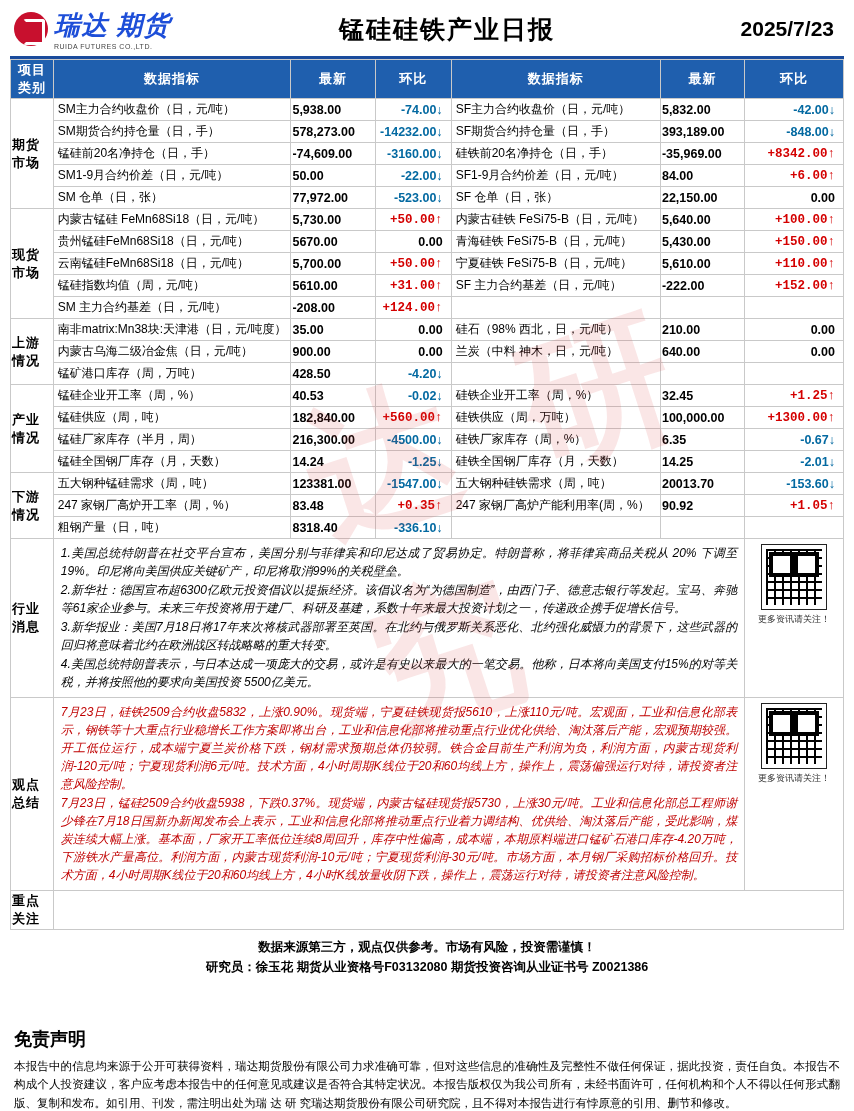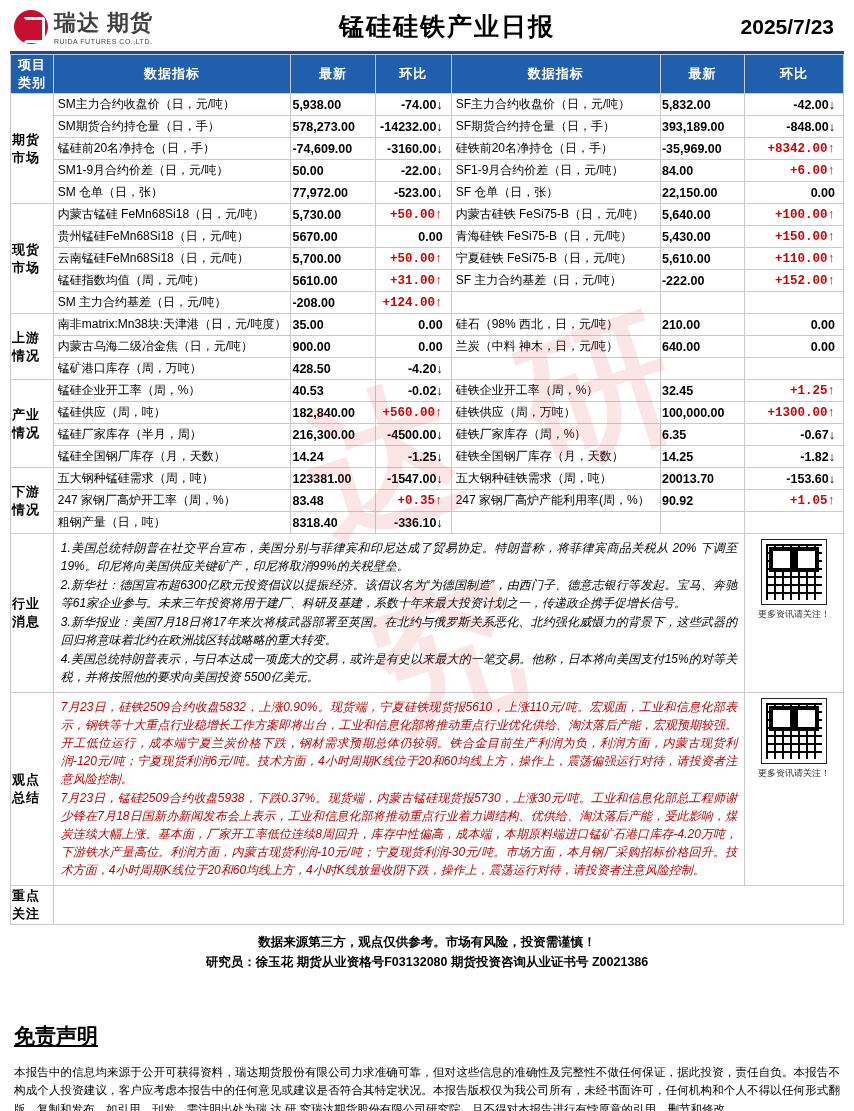--- a/index.html
+++ b/index.html
@@ -23,21 +23,21 @@
   .logo-mark {
     width: 34px; height: 34px; border-radius: 50%;
     background: #c8102e; position: relative; margin-right: 6px;
     flex: 0 0 auto;
   }
   .logo-mark:after {
     content: ""; position: absolute; left: 9px; top: 7px;
     width: 16px; height: 20px; border: 3px solid #fff; border-radius: 3px;
     border-left-color: transparent;
   }
-  .logo-text-cn { font-size: 22px; font-weight: bold; letter-spacing: 1px; color: #404040; }
+  .logo-text-cn { font-size: 26px; font-weight: bold; letter-spacing: 1px; color: #1d4ed8; font-style: italic; }
   .logo-text-en { font-size: 7px; color: #444; letter-spacing: .5px; }
   .doc-title {
     flex: 1; text-align: center; font-size: 25px; font-weight: bold; letter-spacing: 2px;
   }
   .doc-date { width: 170px; text-align: right; font-size: 21px; font-weight: bold; padding-right: 6px;}
 
   
   table.main { width: 834px; border-collapse: collapse; }
   table.main td, table.main th { border: 1px solid #c9c9c9; }
   thead th {
@@ -45,21 +45,21 @@
     height: 26px; text-align: center; letter-spacing: 1px;
   }
   .cat {
     width: 66px; font-size: 13px; font-weight: bold;
     background: #fff; letter-spacing: 1px;
   }
   .lbl { font-size: 12px; padding: 0 4px; height: 22px; white-space: nowrap; }
   .num { font-size: 12.5px; font-weight: bold; text-align: left; padding-right: 10px; white-space: nowrap; }
   .chg { font-size: 12.5px; font-weight: bold; text-align: right; padding-right: 8px; white-space: nowrap; }
   .up { color: #d40000; font-family: Liberation Mono, monospace; }
-  .down { color: #000000; }
+  .down { color: #0369a1; }
   .flat { color: #000; }
   tr.band td { height: 22px; }
   .sep-bottom td { border-bottom: 1px solid #8a8a8a; }
   col.c-lbl { width: 215px; }
   col.c-num { width: 93px; }
   col.c-chg { width: 79px; }
 
   
   .txtcell { font-size: 12px; line-height: 1.5; padding: 5px 7px; text-align: justify; font-style: italic; }
   .txtcell p { margin: 0 0 1px 0; }
@@ -83,21 +83,21 @@
   .qr-note { font-size: 9px; color: #333; margin-top: 4px; }
   .sum-red { color: #c00000; }
   .focus-row td { height: 26px; }
 
   
   .footnote { text-align: center; font-size: 12.5px; font-weight: bold; padding: 6px 0 2px; }
   .footnote div { margin: 3px 0; }
 
   
   .disclaimer { margin-top: 46px; padding: 0 4px 16px; }
-  .disclaimer h3 { font-size: 21px; margin: 0 0 13px 0; text-decoration: underline; }
+  .disclaimer h3 { font-size: 18px; margin: 0 0 6px 0; }
   .disclaimer p { font-size: 11.5px; line-height: 1.6; margin: 0; text-align: justify; }
 
   
   .watermark {
     position: absolute; left: 330px; top: 300px;
     font-size: 150px; font-weight: bold; color: rgba(214,60,60,0.13);
     transform: rotate(-18deg); pointer-events: none; letter-spacing: 12px;
     font-family: "DejaVu Serif", serif;
   }
 </style>
@@ -273,21 +273,21 @@
           <td class="lbl">硅铁厂家库存（周，%）</td>
           <td class="num">6.35</td>
           <td class="chg down">-0.67↓</td>
         </tr>
         <tr class="band sep-bottom">
           <td class="lbl">锰硅全国钢厂库存（月，天数）</td>
           <td class="num">14.24</td>
           <td class="chg down">-1.25↓</td>
           <td class="lbl">硅铁全国钢厂库存（月，天数）</td>
           <td class="num">14.25</td>
-          <td class="chg down">-1.82↓</td>
+          <td class="chg down">-2.01↓</td>
         </tr>
         <tr class="band">
           <td class="cat" rowspan="3">下游情况</td>
           <td class="lbl">五大钢种锰硅需求（周，吨）</td>
           <td class="num">123381.00</td>
           <td class="chg down">-1547.00↓</td>
           <td class="lbl">五大钢种硅铁需求（周，吨）</td>
           <td class="num">20013.70</td>
           <td class="chg down">-153.60↓</td>
         </tr>

